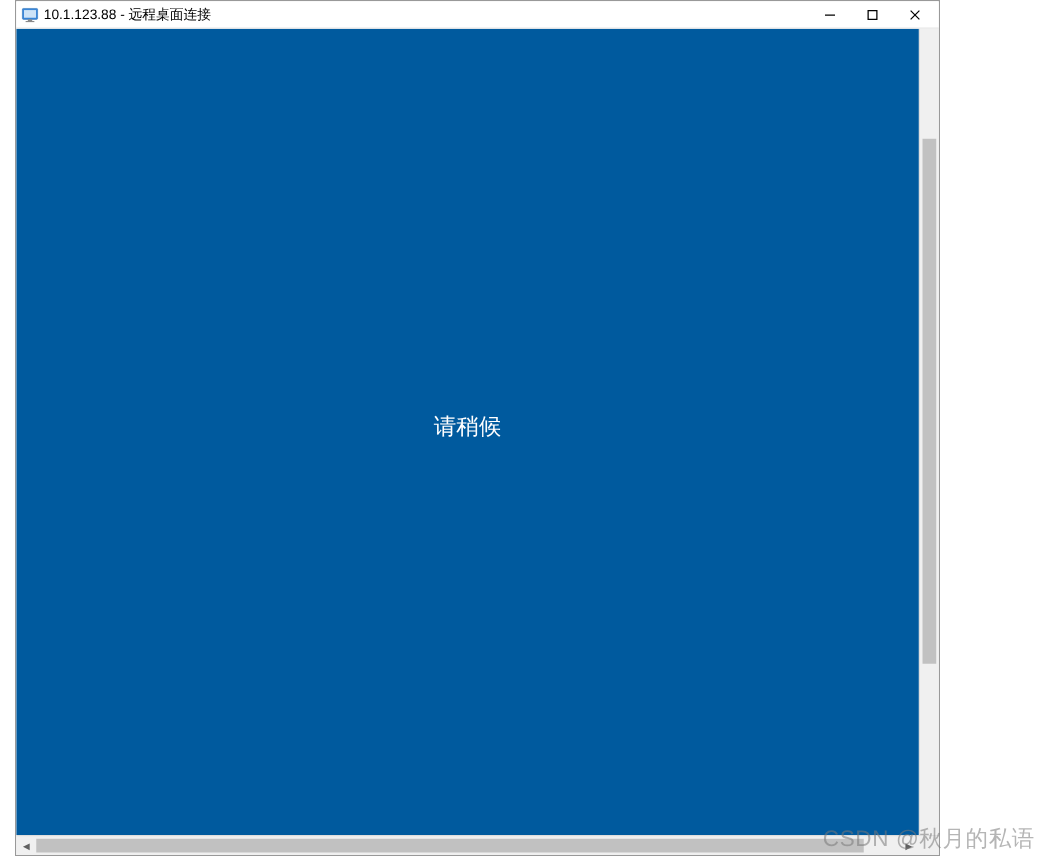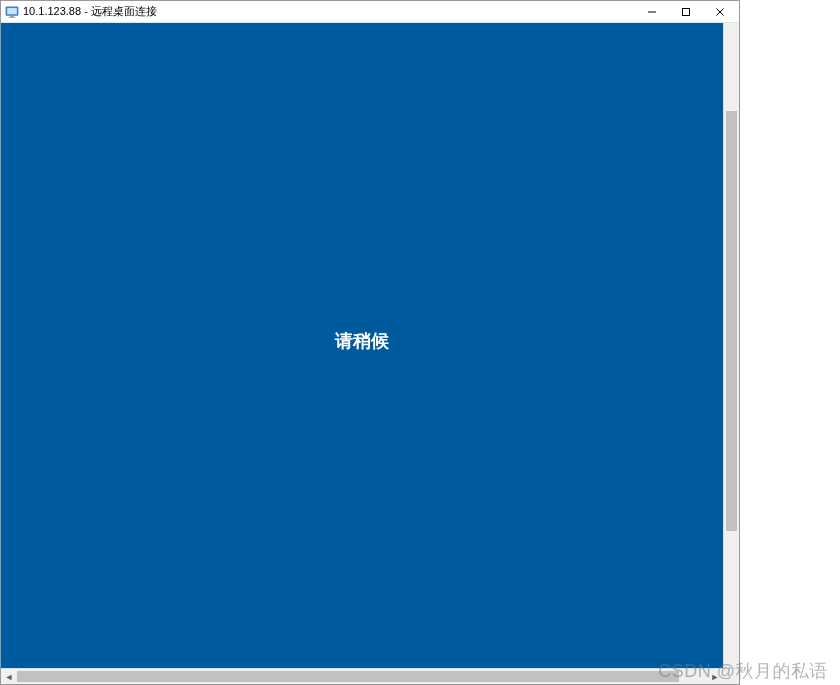--- a/index.html
+++ b/index.html
@@ -15,20 +15,21 @@
       overflow: hidden;
       position: relative;
     }
     .window {
       width: 740px;
       height: 685px;
       border: 1px solid #999;
       display: flex;
       flex-direction: column;
       background: #ffffff;
+      margin-left: 12px;
     }
     .titlebar {
       height: 22px;
       background: #ffffff;
       display: flex;
       align-items: center;
       padding: 0 2px 0 4px;
       border-bottom: 1px solid #e5e5e5;
       font-size: 11px;
       color: #000;
@@ -87,21 +88,21 @@
       flex: 1;
       background: #005a9e;
       display: flex;
       align-items: center;
       justify-content: center;
       position: relative;
     }
     .wait-text {
       color: #ffffff;
       font-size: 18px;
-      font-weight: 700;
+      font-weight: 400;
       margin-top: -10px;
     }
     .vscrollbar {
       width: 16px;
       background: #f0f0f0;
       border-left: 1px solid #ddd;
       display: flex;
       flex-direction: column;
     }
     .vscrollbar .track {

